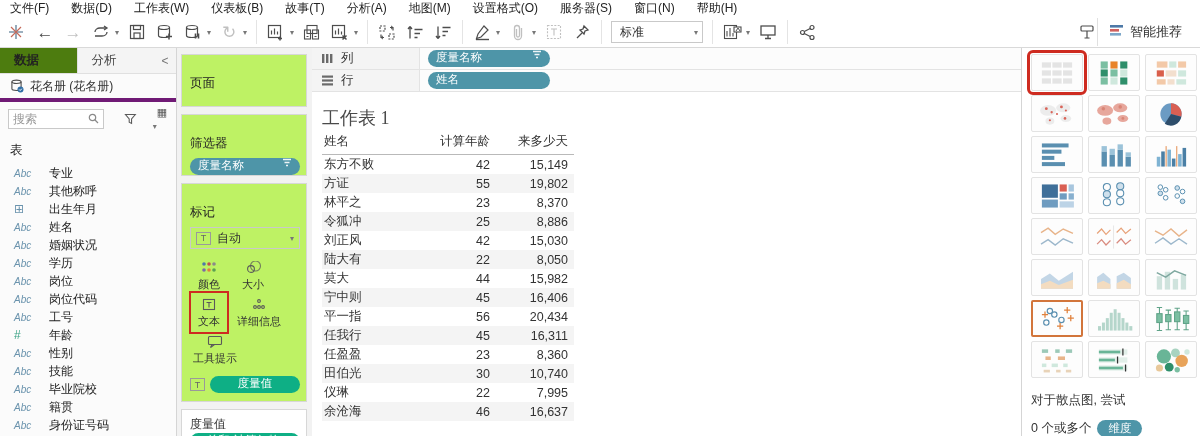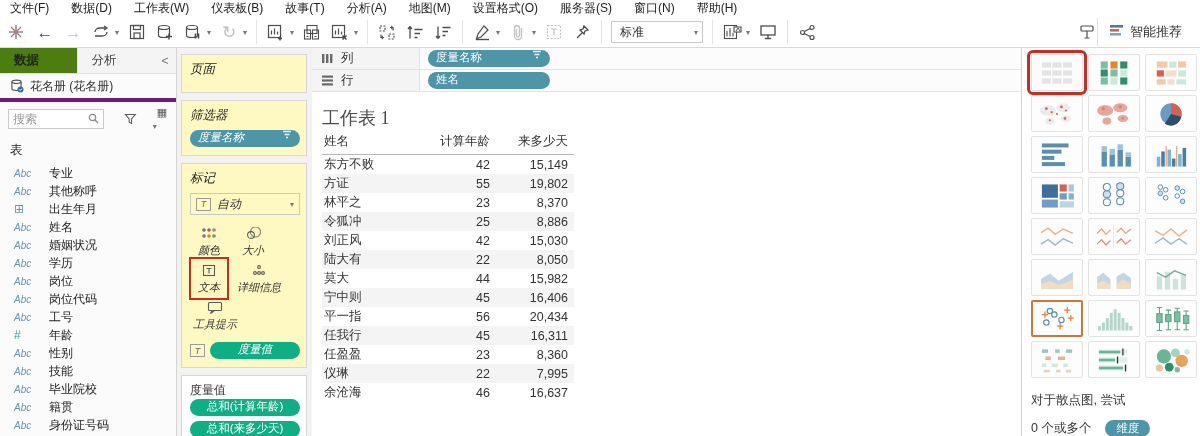--- a/index.html
+++ b/index.html
@@ -43,21 +43,21 @@
   .tables-label { font-size:12.5px; color:#222; padding:7px 0 5px 10px; }
   .field-list { flex:1; overflow:hidden; }
   .field-row { display:flex; align-items:center; height:18px; padding-left:14px; gap:9px; }
   .ficon { width:26px; font-size:10px; font-style:italic; color:#6a93ad; flex:none; }
   .ficon[data-type="number"] { color:#3aa285; font-style:normal; font-size:12px; }
   .ficon[data-type="date"] { color:#6a93ad; font-style:normal; font-size:12px; }
   .flabel { font-size:12px; color:#222; white-space:nowrap; }
 
   
   .cards { width:135px; background:#f2f2f2; padding:6px 5px 0 4px; display:flex; flex-direction:column; gap:7px; overflow:hidden; }
-  .card { background:#fef9c3; border:1px solid #d7d7d7; padding:6px 6px 8px 8px;font-style:italic; }
+  .card { background:#bef264; border:1px solid #d7d7d7; padding:20px 6px 8px 8px; }
   .card .card-title { font-size:12.5px; color:#222; margin-bottom:6px; }
   .card.pages { height:56px; }
   .card.filters { height:62px; }
 
   .pill { display:flex; align-items:flex-start; justify-content:space-between; height:17px; border-radius:9px; color:#fff; font-size:11.5px; padding:0 8px; }
   .pill.blue { background:#4E95A8; }
   .pill.green { background:#0EAF85; justify-content:center; }
   .pill .pico { opacity:.9; display:inline-flex; }
 
   .marks-dd { display:flex; align-items:center; justify-content:space-between; border:1px solid #c9c9c9; height:22px; padding:0 5px; margin-bottom:8px; }
@@ -91,21 +91,21 @@
   .dtable tbody tr:nth-child(even){ background:#f4f4f4; }
 
   
   .showme { width:178px; background:#fff; display:flex; flex-direction:column; padding:6px 8px 0 9px; overflow:hidden; }
   .sm-grid { display:grid; grid-template-columns:repeat(3,52px); gap:4px 5px; }
   .sm-cell { width:52px; height:37px; border:1px solid #e3e3e3; background:#fdfdfd; border-radius:2px; display:flex; align-items:center; justify-content:center; }
   .sm-cell svg { display:block; }
   .sm-cell.sel-red { outline:3px solid #CE2B20; outline-offset:1px; }
   .sm-cell.sel-orange { border:2px solid #D2753B; }
   .sm-hint { margin-top:14px; font-size:12.5px; color:#333; }
-  .sm-hint .line { display:flex; align-items:center; gap:14px; margin-top:11px; }
+  .sm-hint .line { display:flex; align-items:center; gap:6px; margin-top:11px; }
   .minipill { display:inline-flex; align-items:center; justify-content:center; height:17px; border-radius:9px; color:#fff; font-size:11.5px; padding:0 11px; }
   .minipill.blue { background:#4E95A8; }
 </style>
 </head>
 <body>
 
 <div class="menubar">
   <span>文件(F)</span>
   <span>数据(D)</span>
   <span>工作表(W)</span>
@@ -606,20 +606,25 @@
               <td class="num">45</td>
               <td class="num">16,311</td>
             </tr>
 
             <tr>
               <td>任盈盈</td>
               <td class="num">23</td>
               <td class="num">8,360</td>
             </tr>
 
+            <tr>
+              <td>田伯光</td>
+              <td class="num">30</td>
+              <td class="num">10,740</td>
+            </tr>
 
             <tr>
               <td>仪琳</td>
               <td class="num">22</td>
               <td class="num">7,995</td>
             </tr>
 
             <tr>
               <td>余沧海</td>
               <td class="num">46</td>

